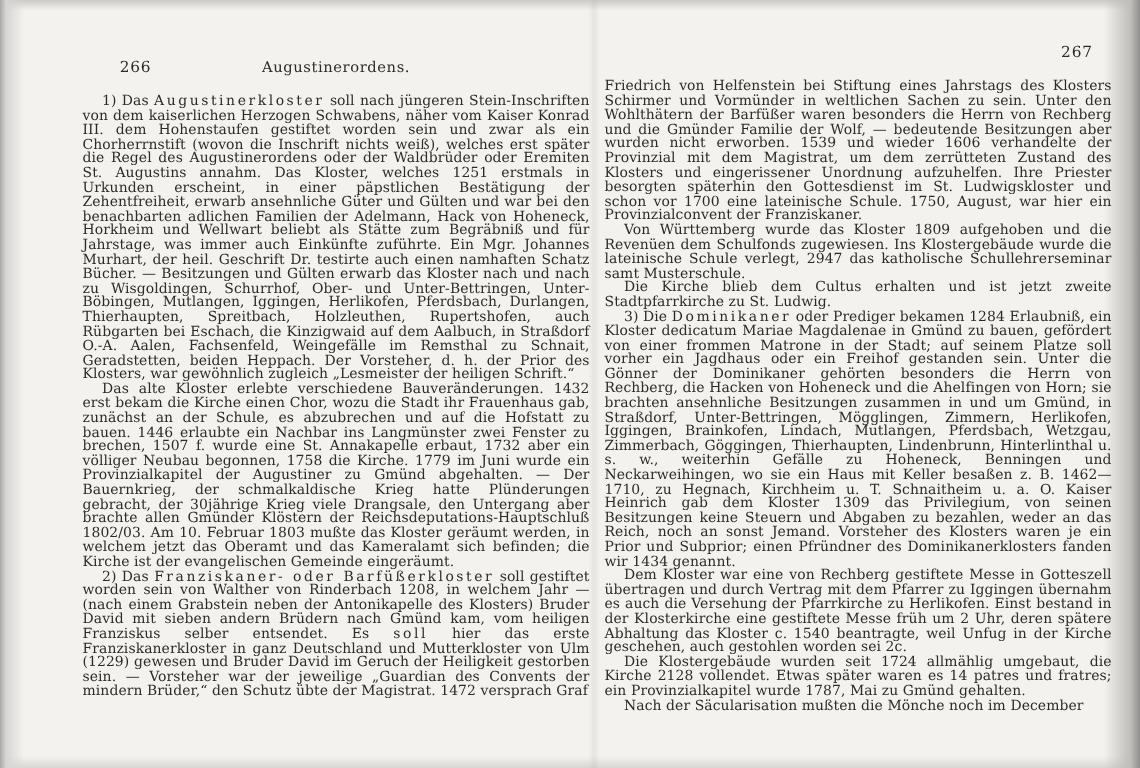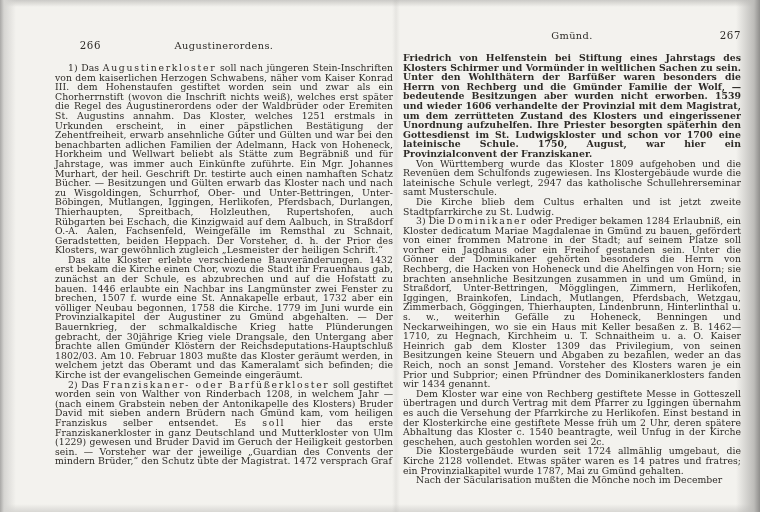--- a/index.html
+++ b/index.html
@@ -31,24 +31,24 @@
   .page-right{left:403px;top:30px;}
 
   .page-head{
     display:grid;grid-template-columns:46px 1fr 46px;
     align-items:baseline;margin-bottom:12px;
     font-size:9.8px;line-height:11px;
   }
   .page-head .num{font-size:10.2px;letter-spacing:.6px;}
   .page-head .num-left{grid-column:1;text-align:right;}
   .page-head .title{grid-column:2;text-align:center;letter-spacing:.4px;}
-  .page-head .num-right{grid-column:3;text-align:right;}
+  .page-head .num-right{grid-column:3;text-align:center;}
 
   .text-block p{margin:0;text-indent:13px;}
-  .text-block p.noindent{text-indent:0;font-weight:bold;}
+  .text-block p.noindent{text-indent:0;}
   .spaced{letter-spacing:1.7px;}
 </style>
 </head>
 <body>
 
 <div class="edge-top"></div>
 <div class="edge-bottom"></div>
 <div class="edge-left"></div>
 <div class="edge-right"></div>
 <div class="gutter"></div>
@@ -62,21 +62,20 @@
   <div class="text-block">
       <p><span>1) Das </span><span class="spaced">Augustinerkloster</span><span> soll nach jüngeren Stein-Inschriften von dem kaiserlichen Herzogen Schwabens, näher vom Kaiser Konrad III. dem Hohenstaufen gestiftet worden sein und zwar als ein Chorherrnstift (wovon die Inschrift nichts weiß), welches erst später die Regel des Augustinerordens oder der Waldbrüder oder Eremiten St. Augustins annahm. Das Kloster, welches 1251 erstmals in Urkunden erscheint, in einer päpstlichen Bestätigung der Zehentfreiheit, erwarb ansehnliche Güter und Gülten und war bei den benachbarten adlichen Familien der Adelmann, Hack von Hoheneck, Horkheim und Wellwart beliebt als Stätte zum Begräbniß und für Jahrstage, was immer auch Einkünfte zuführte. Ein Mgr. Johannes Murhart, der heil. Geschrift Dr. testirte auch einen namhaften Schatz Bücher. — Besitzungen und Gülten erwarb das Kloster nach und nach zu Wisgoldingen, Schurrhof, Ober- und Unter-Bettringen, Unter-Böbingen, Mutlangen, Iggingen, Herlikofen, Pferdsbach, Durlangen, Thierhaupten, Spreitbach, Holzleuthen, Rupertshofen, auch Rübgarten bei Eschach, die Kinzigwaid auf dem Aalbuch, in Straßdorf O.-A. Aalen, Fachsenfeld, Weingefälle im Remsthal zu Schnait, Geradstetten, beiden Heppach. Der Vorsteher, d. h. der Prior des Klosters, war gewöhnlich zugleich „Lesmeister der heiligen Schrift.“</span></p>
       <p><span>Das alte Kloster erlebte verschiedene Bauveränderungen. 1432 erst bekam die Kirche einen Chor, wozu die Stadt ihr Frauenhaus gab, zunächst an der Schule, es abzubrechen und auf die Hofstatt zu bauen. 1446 erlaubte ein Nachbar ins Langmünster zwei Fenster zu brechen, 1507 f. wurde eine St. Annakapelle erbaut, 1732 aber ein völliger Neubau begonnen, 1758 die Kirche. 1779 im Juni wurde ein Provinzialkapitel der Augustiner zu Gmünd abgehalten. — Der Bauernkrieg, der schmalkaldische Krieg hatte Plünderungen gebracht, der 30jährige Krieg viele Drangsale, den Untergang aber brachte allen Gmünder Klöstern der Reichsdeputations-Hauptschluß 1802/03. Am 10. Februar 1803 mußte das Kloster geräumt werden, in welchem jetzt das Oberamt und das Kameralamt sich befinden; die Kirche ist der evangelischen Gemeinde eingeräumt.</span></p>
       <p><span>2) Das </span><span class="spaced">Franziskaner- oder Barfüßerkloster</span><span> soll gestiftet worden sein von Walther von Rinderbach 1208, in welchem Jahr — (nach einem Grabstein neben der Antonikapelle des Klosters) Bruder David mit sieben andern Brüdern nach Gmünd kam, vom heiligen Franziskus selber entsendet. Es </span><span class="spaced">soll</span><span> hier das erste Franziskanerkloster in ganz Deutschland und Mutterkloster von Ulm (1229) gewesen und Bruder David im Geruch der Heiligkeit gestorben sein. — Vorsteher war der jeweilige „Guardian des Convents der mindern Brüder,“ den Schutz übte der Magistrat. 1472 versprach Graf</span></p>
     </div>
 </div>
 
 <div class="page page-right">
   <div class="page-head">
     <span class="num num-left"></span>
-    <span class="title">Gmünd.</span>
     <span class="num num-right">267</span>
   </div>
   <div class="text-block">
       <p class="noindent"><span>Friedrich von Helfenstein bei Stiftung eines Jahrstags des Klosters Schirmer und Vormünder in weltlichen Sachen zu sein. Unter den Wohlthätern der Barfüßer waren besonders die Herrn von Rechberg und die Gmünder Familie der Wolf, — bedeutende Besitzungen aber wurden nicht erworben. 1539 und wieder 1606 verhandelte der Provinzial mit dem Magistrat, um dem zerrütteten Zustand des Klosters und eingerissener Unordnung aufzuhelfen. Ihre Priester besorgten späterhin den Gottesdienst im St. Ludwigskloster und schon vor 1700 eine lateinische Schule. 1750, August, war hier ein Provinzialconvent der Franziskaner.</span></p>
       <p><span>Von Württemberg wurde das Kloster 1809 aufgehoben und die Revenüen dem Schulfonds zugewiesen. Ins Klostergebäude wurde die lateinische Schule verlegt, 2947 das katholische Schullehrerseminar samt Musterschule.</span></p>
       <p><span>Die Kirche blieb dem Cultus erhalten und ist jetzt zweite Stadtpfarrkirche zu St. Ludwig.</span></p>
       <p><span>3) Die </span><span class="spaced">Dominikaner</span><span> oder Prediger bekamen 1284 Erlaubniß, ein Kloster dedicatum Mariae Magdalenae in Gmünd zu bauen, gefördert von einer frommen Matrone in der Stadt; auf seinem Platze soll vorher ein Jagdhaus oder ein Freihof gestanden sein. Unter die Gönner der Dominikaner gehörten besonders die Herrn von Rechberg, die Hacken von Hoheneck und die Ahelfingen von Horn; sie brachten ansehnliche Besitzungen zusammen in und um Gmünd, in Straßdorf, Unter-Bettringen, Mögglingen, Zimmern, Herlikofen, Iggingen, Brainkofen, Lindach, Mutlangen, Pferdsbach, Wetzgau, Zimmerbach, Göggingen, Thierhaupten, Lindenbrunn, Hinterlinthal u. s. w., weiterhin Gefälle zu Hoheneck, Benningen und Neckarweihingen, wo sie ein Haus mit Keller besaßen z. B. 1462—1710, zu Hegnach, Kirchheim u. T. Schnaitheim u. a. O. Kaiser Heinrich gab dem Kloster 1309 das Privilegium, von seinen Besitzungen keine Steuern und Abgaben zu bezahlen, weder an das Reich, noch an sonst Jemand. Vorsteher des Klosters waren je ein Prior und Subprior; einen Pfründner des Dominikanerklosters fanden wir 1434 genannt.</span></p>
       <p><span>Dem Kloster war eine von Rechberg gestiftete Messe in Gotteszell übertragen und durch Vertrag mit dem Pfarrer zu Iggingen übernahm es auch die Versehung der Pfarrkirche zu Herlikofen. Einst bestand in der Klosterkirche eine gestiftete Messe früh um 2 Uhr, deren spätere Abhaltung das Kloster c. 1540 beantragte, weil Unfug in der Kirche geschehen, auch gestohlen worden sei 2c.</span></p>
       <p><span>Die Klostergebäude wurden seit 1724 allmählig umgebaut, die Kirche 2128 vollendet. Etwas später waren es 14 patres und fratres; ein Provinzialkapitel wurde 1787, Mai zu Gmünd gehalten.</span></p>
       <p><span>Nach der Säcularisation mußten die Mönche noch im December</span></p>

